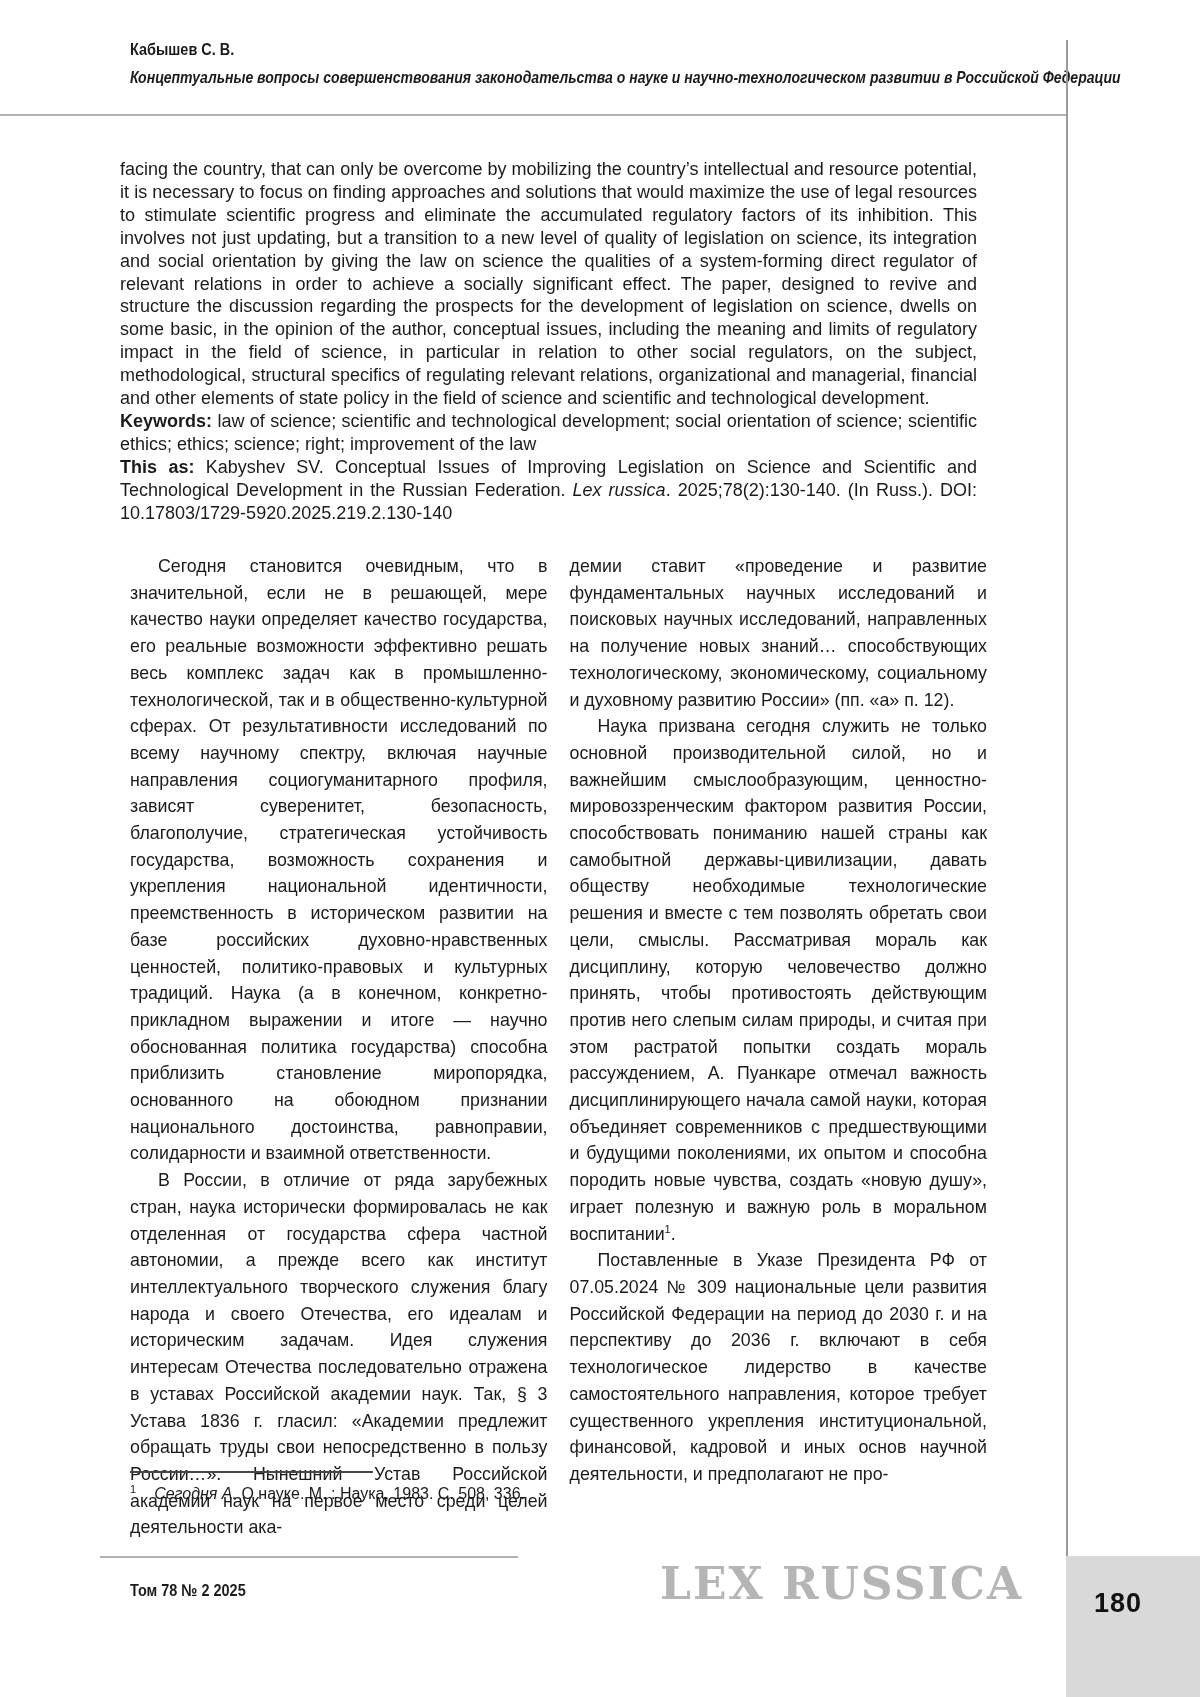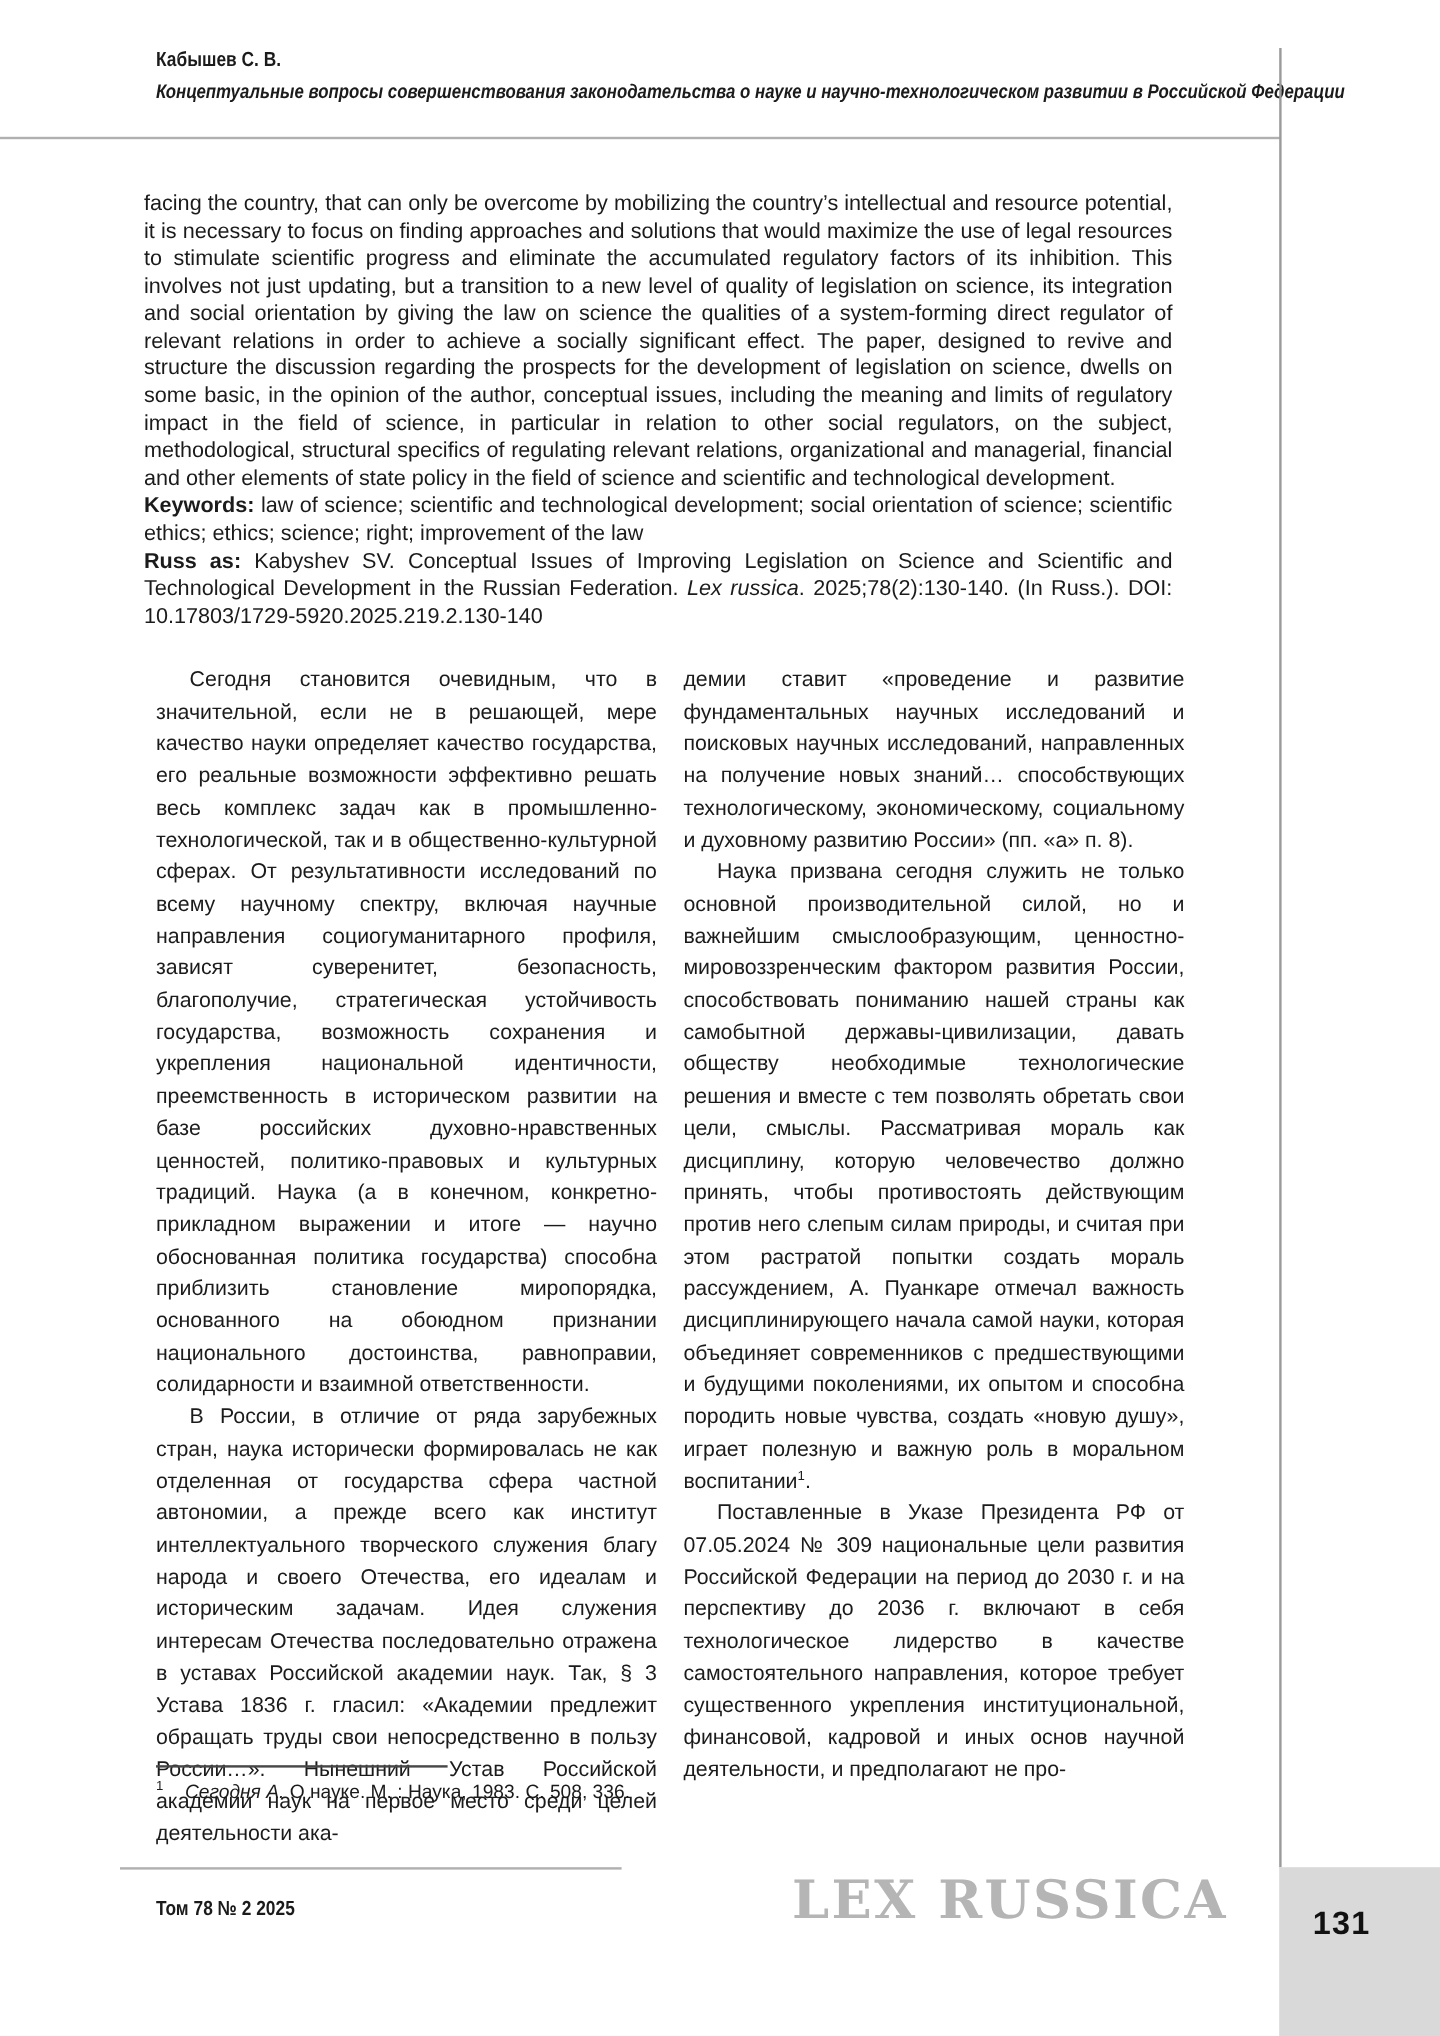--- a/index.html
+++ b/index.html
@@ -80,42 +80,42 @@
     <div class="rh-author">Кабышев С. В.</div>
     <div class="rh-title">Концептуальные вопросы совершенствования законодательства о науке и научно-технологическом развитии в Российской Федерации</div>
   </div>
 
   <div class="header-rule"></div>
   <div class="vertical-rule"></div>
 
   <div class="abstract">
     <p class="abs-p">facing the country, that can only be overcome by mobilizing the country’s intellectual and resource potential, it is necessary to focus on finding approaches and solutions that would maximize the use of legal resources to stimulate scientific progress and eliminate the accumulated regulatory factors of its inhibition. This involves not just updating, but a transition to a new level of quality of legislation on science, its integration and social orientation by giving the law on science the qualities of a system-forming direct regulator of relevant relations in order to achieve a socially significant effect. The paper, designed to revive and structure the discussion regarding the prospects for the development of legislation on science, dwells on some basic, in the opinion of the author, conceptual issues, including the meaning and limits of regulatory impact in the field of science, in particular in relation to other social regulators, on the subject, methodological, structural specifics of regulating relevant relations, organizational and managerial, financial and other elements of state policy in the field of science and scientific and technological development.</p>
     <p class="abs-p"><strong>Keywords:</strong> <span>law of science; scientific and technological development; social orientation of science; scientific ethics; ethics; science; right; improvement of the law</span></p>
-    <p class="abs-p"><strong>Russ as:</strong> <span>Kabyshev SV. Conceptual Issues of Improving Legislation on Science and Scientific and Technological Development in the Russian Federation. </span><em>Lex russica</em><span>. 2025;78(2):130-140. (In Russ.). DOI: 10.17803/1729-5920.2025.219.2.130-140</span></p>
+    <p class="abs-p"><strong>This as:</strong> <span>Kabyshev SV. Conceptual Issues of Improving Legislation on Science and Scientific and Technological Development in the Russian Federation. </span><em>Lex russica</em><span>. 2025;78(2):130-140. (In Russ.). DOI: 10.17803/1729-5920.2025.219.2.130-140</span></p>
   </div>
 
   <div class="columns">
     <div class="col">
       <p class="bp indent">Сегодня становится очевидным, что в значительной, если не в решающей, мере качество науки определяет качество государства, его реальные возможности эффективно решать весь комплекс задач как в промышленно-технологической, так и в общественно-культурной сферах. От результативности исследований по всему научному спектру, включая научные направления социогуманитарного профиля, зависят суверенитет, безопасность, благополучие, стратегическая устойчивость государства, возможность сохранения и укрепления национальной идентичности, преемственность в историческом развитии на базе российских духовно-нравственных ценностей, политико-правовых и культурных традиций. Наука (а в конечном, конкретно-прикладном выражении и итоге — научно обоснованная политика государства) способна приблизить становление миропорядка, основанного на обоюдном признании национального достоинства, равноправии, солидарности и взаимной ответственности.</p>
       <p class="bp indent">В России, в отличие от ряда зарубежных стран, наука исторически формировалась не как отделенная от государства сфера частной автономии, а прежде всего как институт интеллектуального творческого служения благу народа и своего Отечества, его идеалам и историческим задачам. Идея служения интересам Отечества последовательно отражена в уставах Российской академии наук. Так, § 3 Устава 1836 г. гласил: «Академии предлежит обращать труды свои непосредственно в пользу России…». Нынешний Устав Российской академии наук на первое место среди целей деятельности ака-</p>
     </div>
     <div class="col">
-      <p class="bp">демии ставит «проведение и развитие фундаментальных научных исследований и поисковых научных исследований, направленных на получение новых знаний… способствующих технологическому, экономическому, социальному и духовному развитию России» (пп. «а» п. 8).</p>
+      <p class="bp">демии ставит «проведение и развитие фундаментальных научных исследований и поисковых научных исследований, направленных на получение новых знаний… способствующих технологическому, экономическому, социальному и духовному развитию России» (пп. «а» п. 12).</p>
       <p class="bp indent"><span>Наука призвана сегодня служить не только основной производительной силой, но и важнейшим смыслообразующим, ценностно-мировоззренческим фактором развития России, способствовать пониманию нашей страны как самобытной державы-цивилизации, давать обществу необходимые технологические решения и вместе с тем позволять обретать свои цели, смыслы. Рассматривая мораль как дисциплину, которую человечество должно принять, чтобы противостоять действующим против него слепым силам природы, и считая при этом растратой попытки создать мораль рассуждением, А. Пуанкаре отмечал важность дисциплинирующего начала самой науки, которая объединяет современников с предшествующими и будущими поколениями, их опытом и способна породить новые чувства, создать «новую душу», играет полезную и важную роль в моральном воспитании</span><sup class="fnref">1</sup><span>.</span></p>
       <p class="bp indent">Поставленные в Указе Президента РФ от 07.05.2024 № 309 национальные цели развития Российской Федерации на период до 2030 г. и на перспективу до 2036 г. включают в себя технологическое лидерство в качестве самостоятельного направления, которое требует существенного укрепления институциональной, финансовой, кадровой и иных основ научной деятельности, и предполагают не про-</p>
     </div>
   </div>
 
   <div class="footnote">
     <div class="fn-rule"></div>
     <div class="fn-line">
       <sup class="fn-marker">1</sup><em class="fn-author">Сегодня А.</em><span> О науке. М. : Наука, 1983. С. 508, 336.</span>
     </div>
   </div>
 
   <div class="footer-rule"></div>
   <div class="footer-volume">Том 78 № 2 2025</div>
   <div class="journal-logo">LEX RUSSICA</div>
   <div class="page-number-box">
-    <div class="page-number">131</div>
+    <div class="page-number">180</div>
   </div>
 
 </div>
 
 </body></html>

